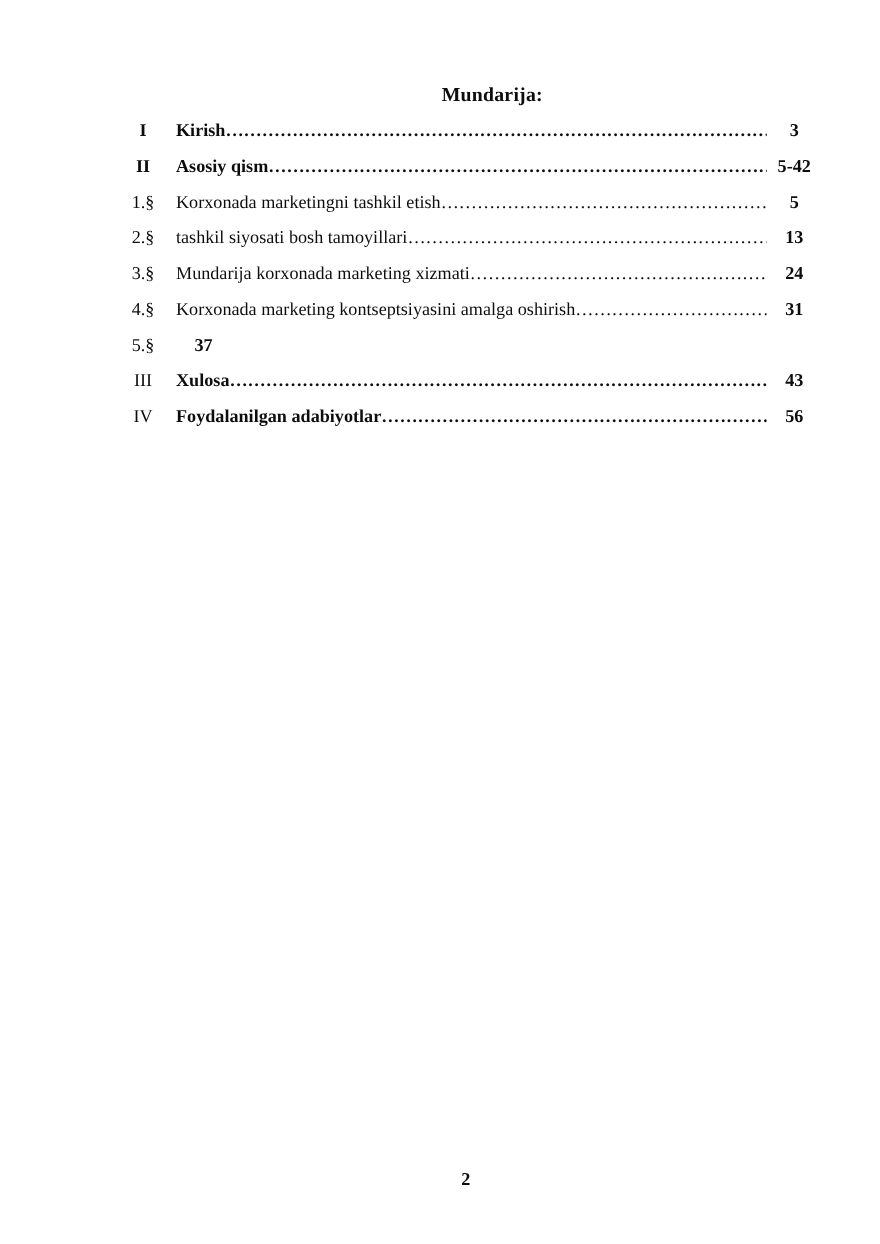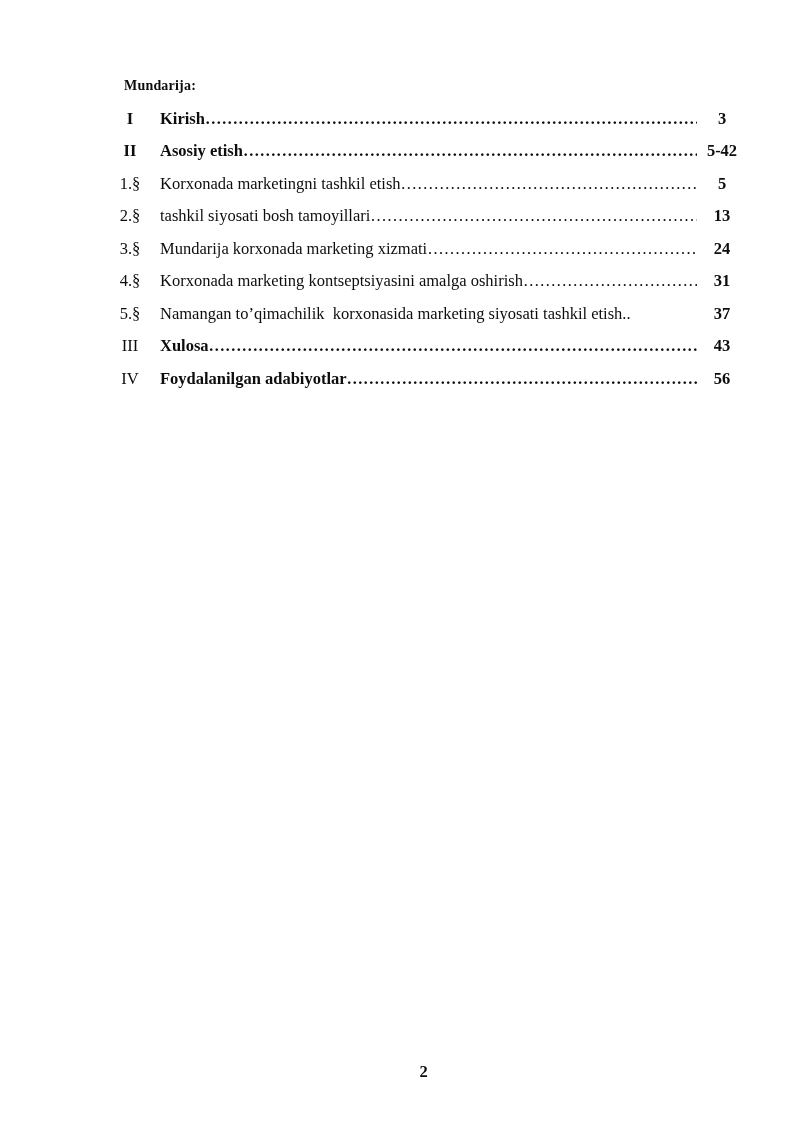--- a/index.html
+++ b/index.html
@@ -15,24 +15,24 @@
   .sheet {
     position: relative;
     width: 800px;
     height: 1131px;
     background: #ffffff;
   }
   .content {
     padding: 70px 53px 0 100px;
   }
   .doc-title {
-    text-align: left;
+    text-align: center;
     position: relative;
     left: 24px;
-    font-size: 14px;
+    font-size: 18px;
     font-weight: bold;
     line-height: 32.5px;
     letter-spacing: 0.2px;
   }
   .toc { width: 100%; }
   .toc-row {
     display: flex;
     align-items: flex-start;
     font-size: 16.5px;
     line-height: 32.5px;
@@ -93,21 +93,21 @@
         <div class="toc-num">I</div>
         <div class="toc-text">
           <div class="toc-line"><span class="toc-label">Kirish</span><span class="toc-leader">………………………………………………………………………………………………</span></div>
         </div>
         <div class="toc-page">3</div>
       </div>
 
       <div class="toc-row row-bold">
         <div class="toc-num">II</div>
         <div class="toc-text">
-          <div class="toc-line"><span class="toc-label">Asosiy etish</span><span class="toc-leader">………………………………………………………………………………………………</span></div>
+          <div class="toc-line"><span class="toc-label">Asosiy qism</span><span class="toc-leader">………………………………………………………………………………………………</span></div>
         </div>
         <div class="toc-page">5-42</div>
       </div>
 
       <div class="toc-row">
         <div class="toc-num">1.§</div>
         <div class="toc-text">
           <div class="toc-line"><span class="toc-label">Korxonada marketingni tashkil etish</span><span class="toc-leader">………………………………………………………………………………………………</span></div>
         </div>
         <div class="toc-page">5</div>
@@ -132,23 +132,20 @@
       <div class="toc-row">
         <div class="toc-num">4.§</div>
         <div class="toc-text">
           <div class="toc-line"><span class="toc-label">Korxonada marketing kontseptsiyasini amalga oshirish</span><span class="toc-leader">………………………………………………………………………………………………</span></div>
         </div>
         <div class="toc-page">31</div>
       </div>
 
       <div class="toc-row">
         <div class="toc-num">5.§</div>
-        <div class="toc-text">
-          <div class="toc-line"><span class="toc-label">Namangan to’qimachilik  korxonasida marketing siyosati tashkil etish..</span><span class="toc-leader"></span></div>
-        </div>
         <div class="toc-page">37</div>
       </div>
 
       <div class="toc-row row-head">
         <div class="toc-num">III</div>
         <div class="toc-text">
           <div class="toc-line"><span class="toc-label">Xulosa</span><span class="toc-leader">………………………………………………………………………………………......</span></div>
         </div>
         <div class="toc-page">43</div>
       </div>

